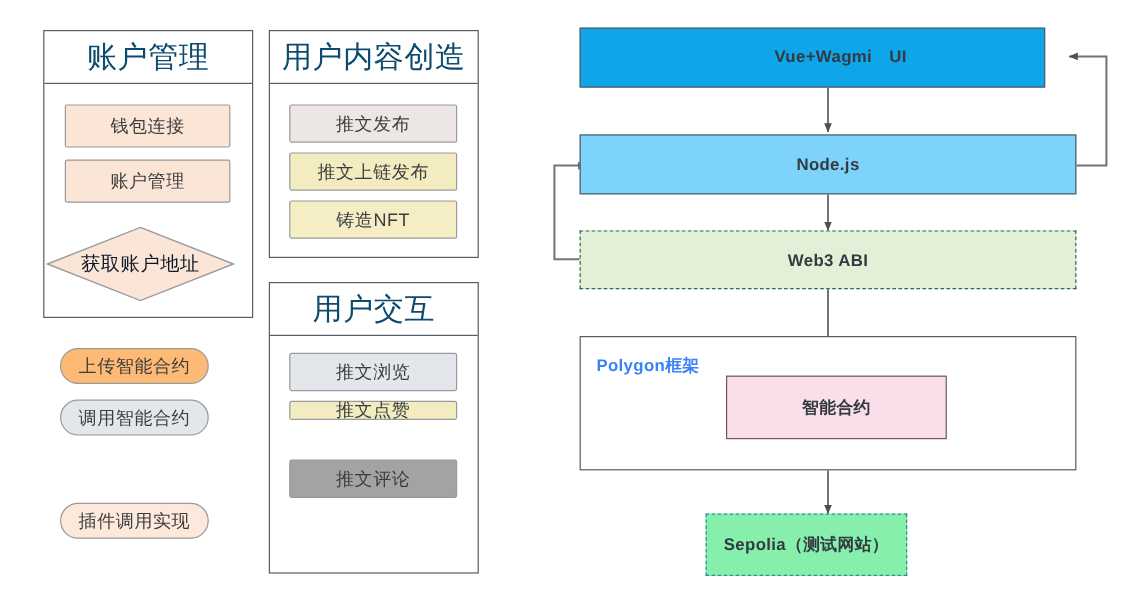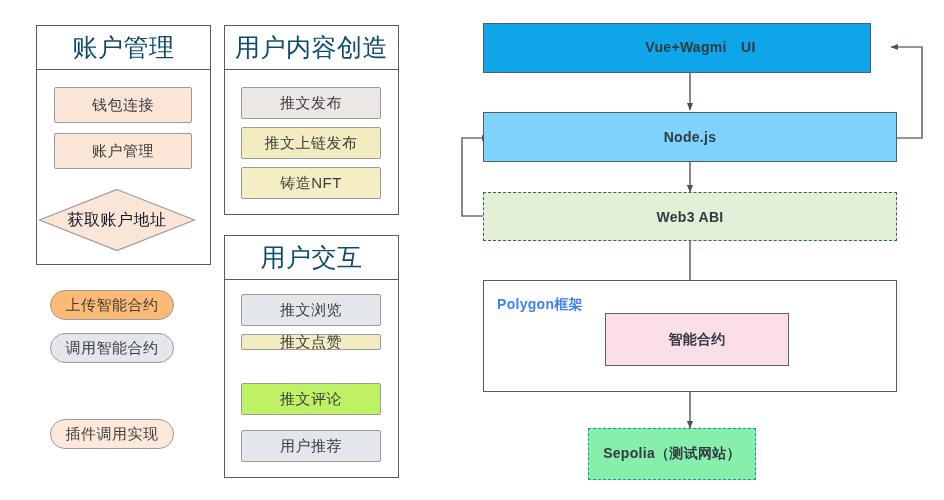--- a/index.html
+++ b/index.html
@@ -108,22 +108,21 @@
   </div>
   <div class="item" style="left:241px;top:87px;width:140px;height:32px;background:#ece7e5;">推文发布</div>
   <div class="item" style="left:241px;top:127px;width:140px;height:32px;background:#f2ecc0;">推文上链发布</div>
   <div class="item" style="left:241px;top:167px;width:140px;height:32px;background:#f5eec4;">铸造NFT</div>
 
   <div class="card abs" style="left:224px;top:235px;width:175px;height:243px;">
     <div class="card-title" style="height:44px;">用户交互</div>
   </div>
   <div class="item" style="left:241px;top:294px;width:140px;height:32px;background:#e3e7ec;">推文浏览</div>
   <div class="item" style="left:241px;top:334px;width:140px;height:16px;background:#f2ecc0;">推文点赞</div>
-  <div class="item" style="left:241px;top:383px;width:140px;height:32px;background:#bef264;">推文评论</div>
-  <div class="item" style="left:241px;top:430px;width:140px;height:32px;background:#e3e7ec;">用户推荐</div>
+  <div class="item" style="left:241px;top:383px;width:140px;height:32px;background:#a3a3a3;">推文评论</div>
 
   <svg id="wires" viewBox="0 0 944 500">
     <defs>
       <marker id="arrow" markerWidth="9" markerHeight="9" refX="7.2" refY="3.6" orient="auto" markerUnits="userSpaceOnUse">
         <path d="M0,0.4 L7.6,3.6 L0,6.8 z" fill="#4a5157"></path>
       </marker>
     </defs>
     <g stroke="#6e757b" stroke-width="1.7" fill="none">
 
       <path d="M690,73 L690,110" marker-end="url(#arrow)"></path>

